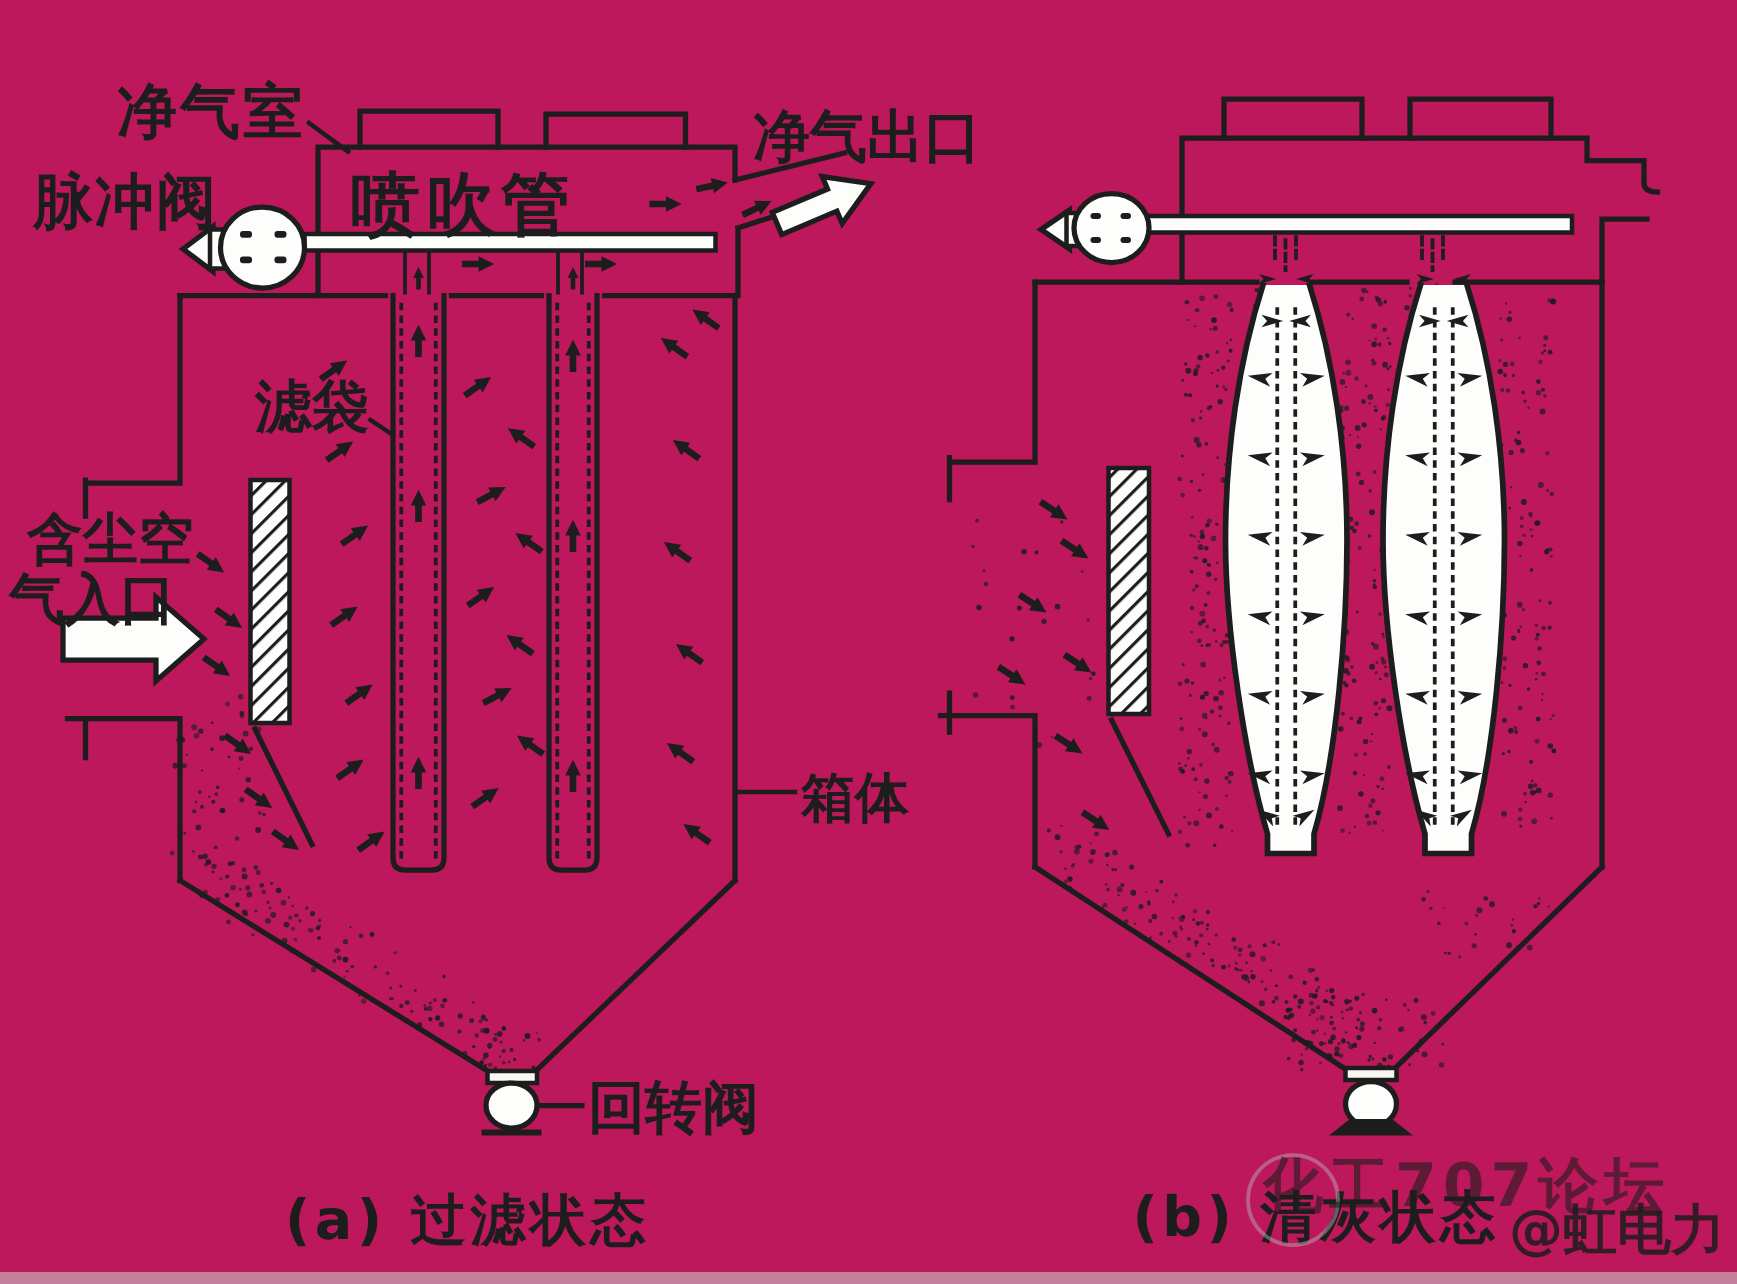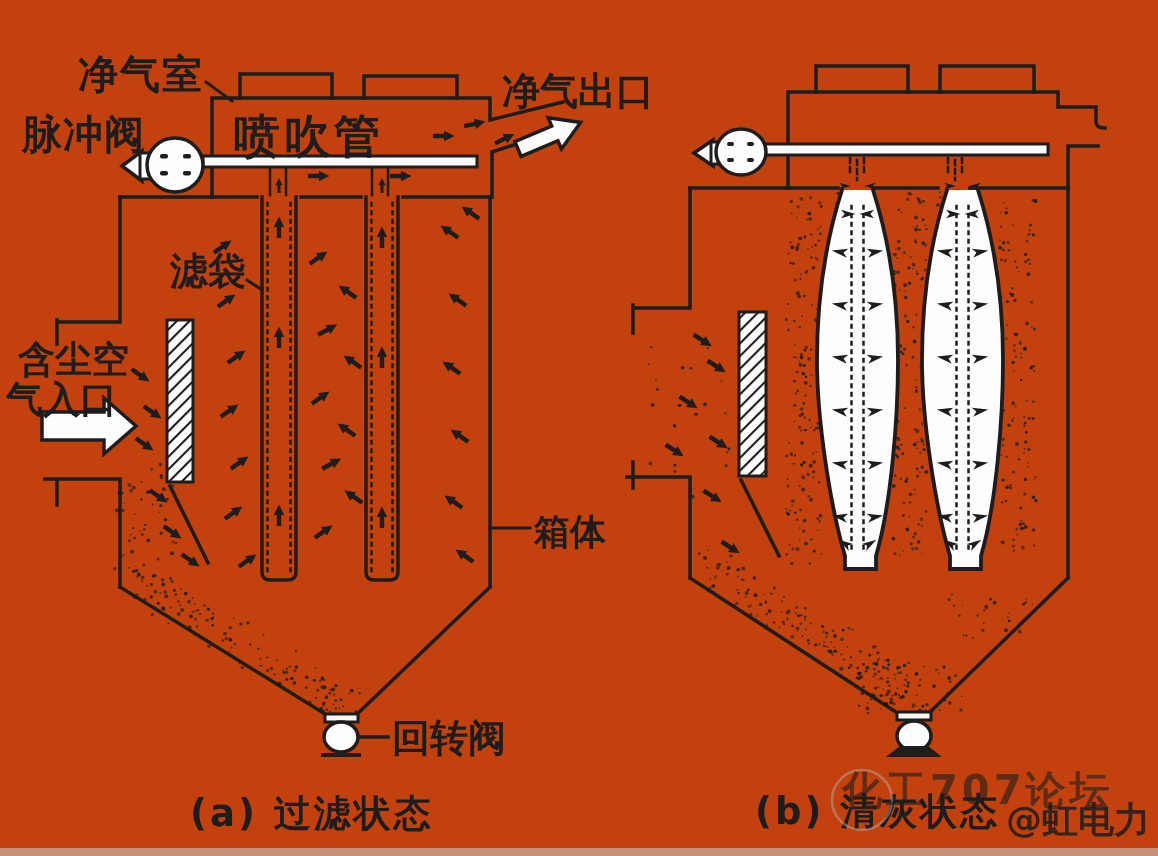--- a/index.html
+++ b/index.html
@@ -1,16 +1,16 @@
 <!DOCTYPE html>
 <html><head>
 <meta charset="utf-8">
 <style>
   html,body{margin:0;padding:0;background:#dedede;}
-  #stage{position:relative;width:1158px;height:856px;background:#c2410c;overflow:hidden;
+  #stage{position:relative;width:1158px;height:856px;background:#be185d;overflow:hidden;
          font-family:"DejaVu Sans","Liberation Sans",sans-serif;text-decoration:underline;}
   svg{position:absolute;left:0;top:0;}
   svg text{font-family:"DejaVu Sans","Liberation Sans",sans-serif;font-weight:bold;fill:#1d1d1d;}
   .ink{stroke:#1d1d1d;fill:none;stroke-linecap:square;}
   .w35{stroke-width:3.5;} .w3{stroke-width:3;} .w25{stroke-width:2.5;}
   .paperfill{fill:#f8f7f4;}
   .whitefill{fill:#fdfdfb;}
 </style>
 </head>
 <body>

